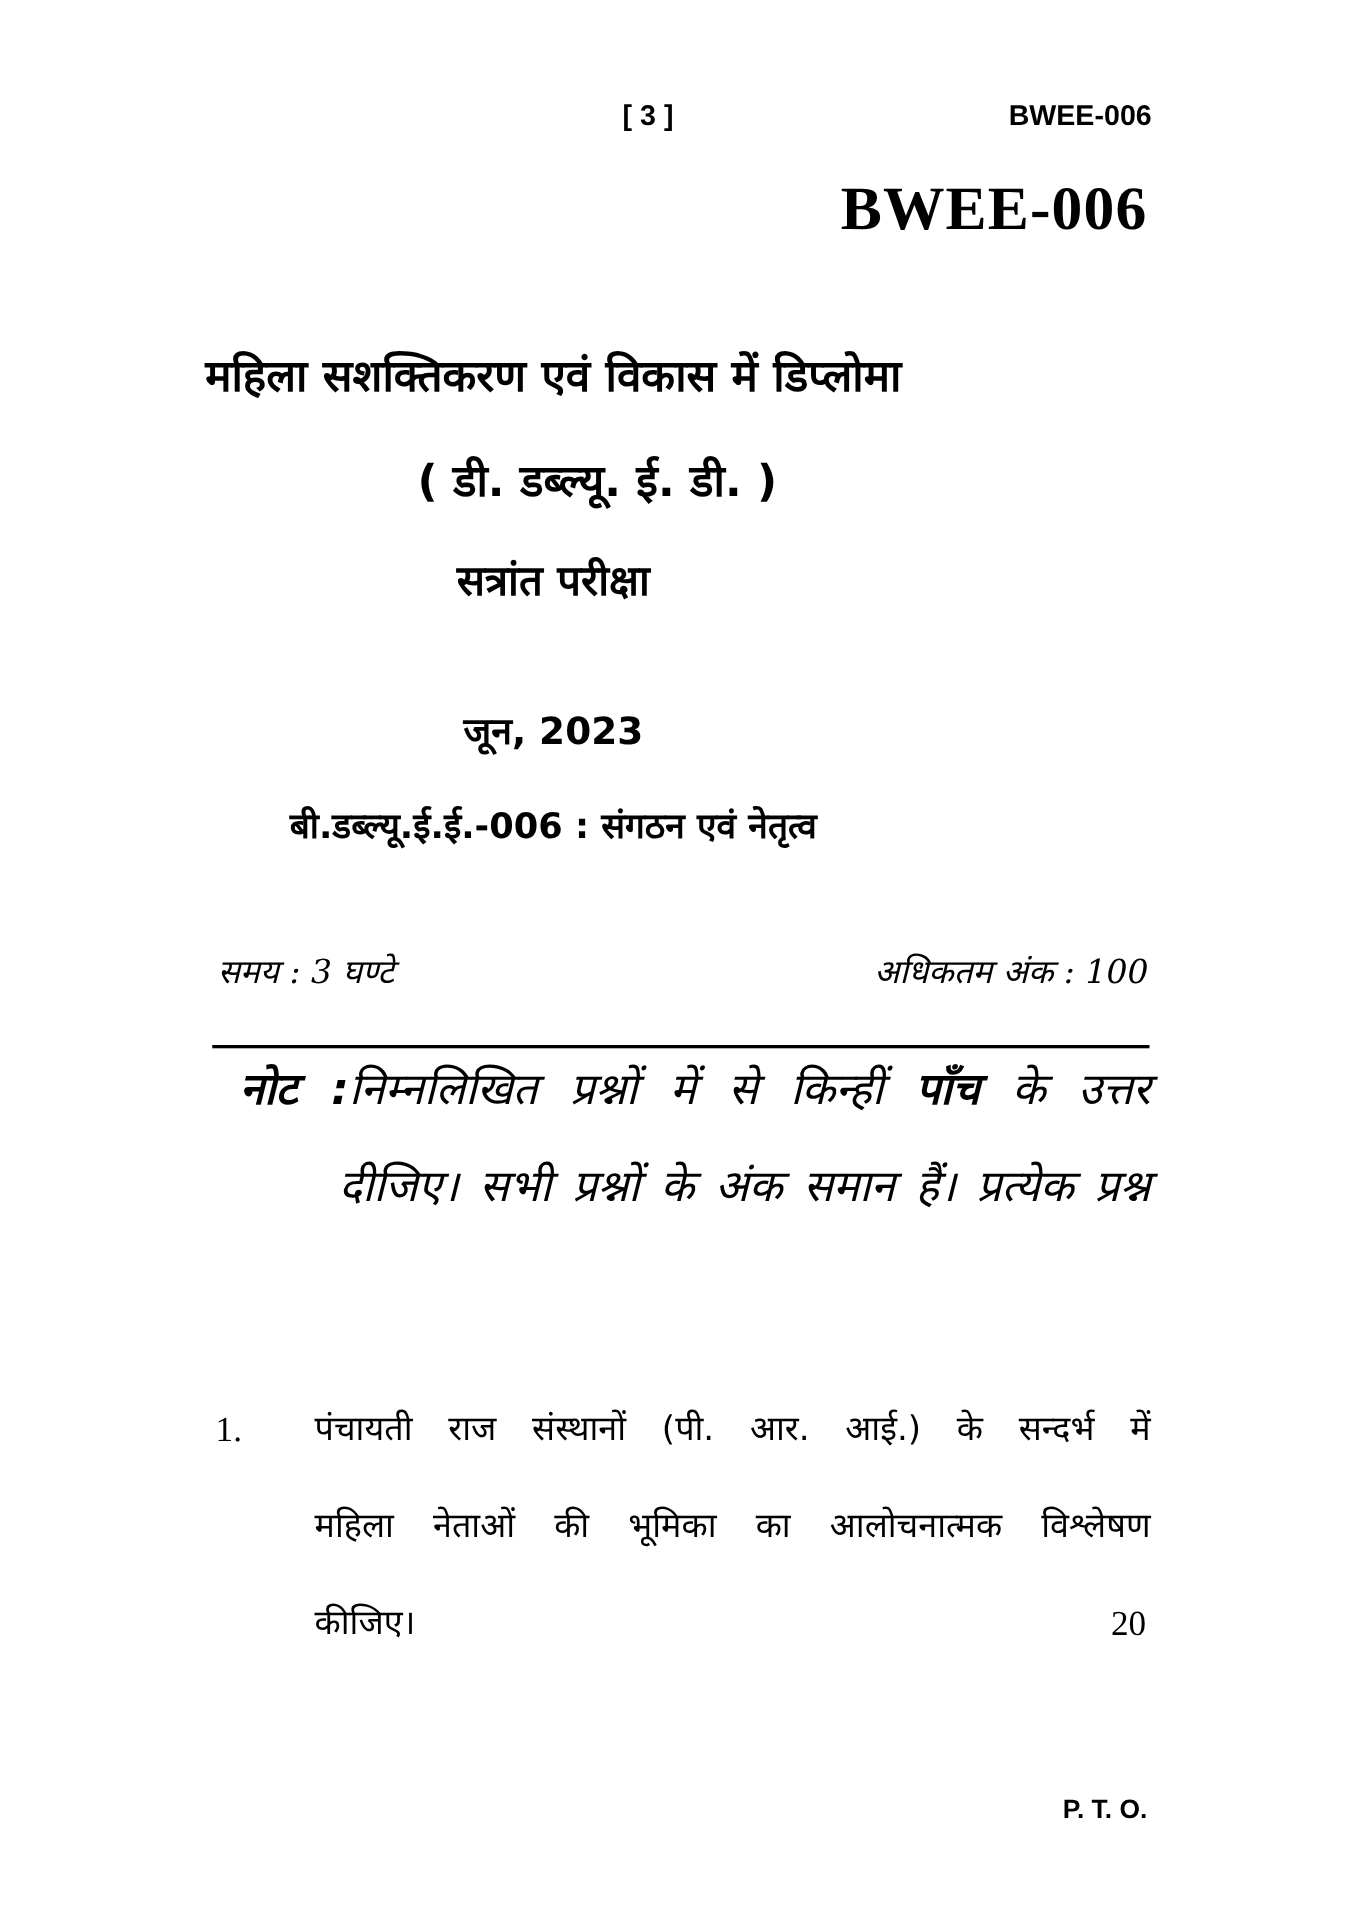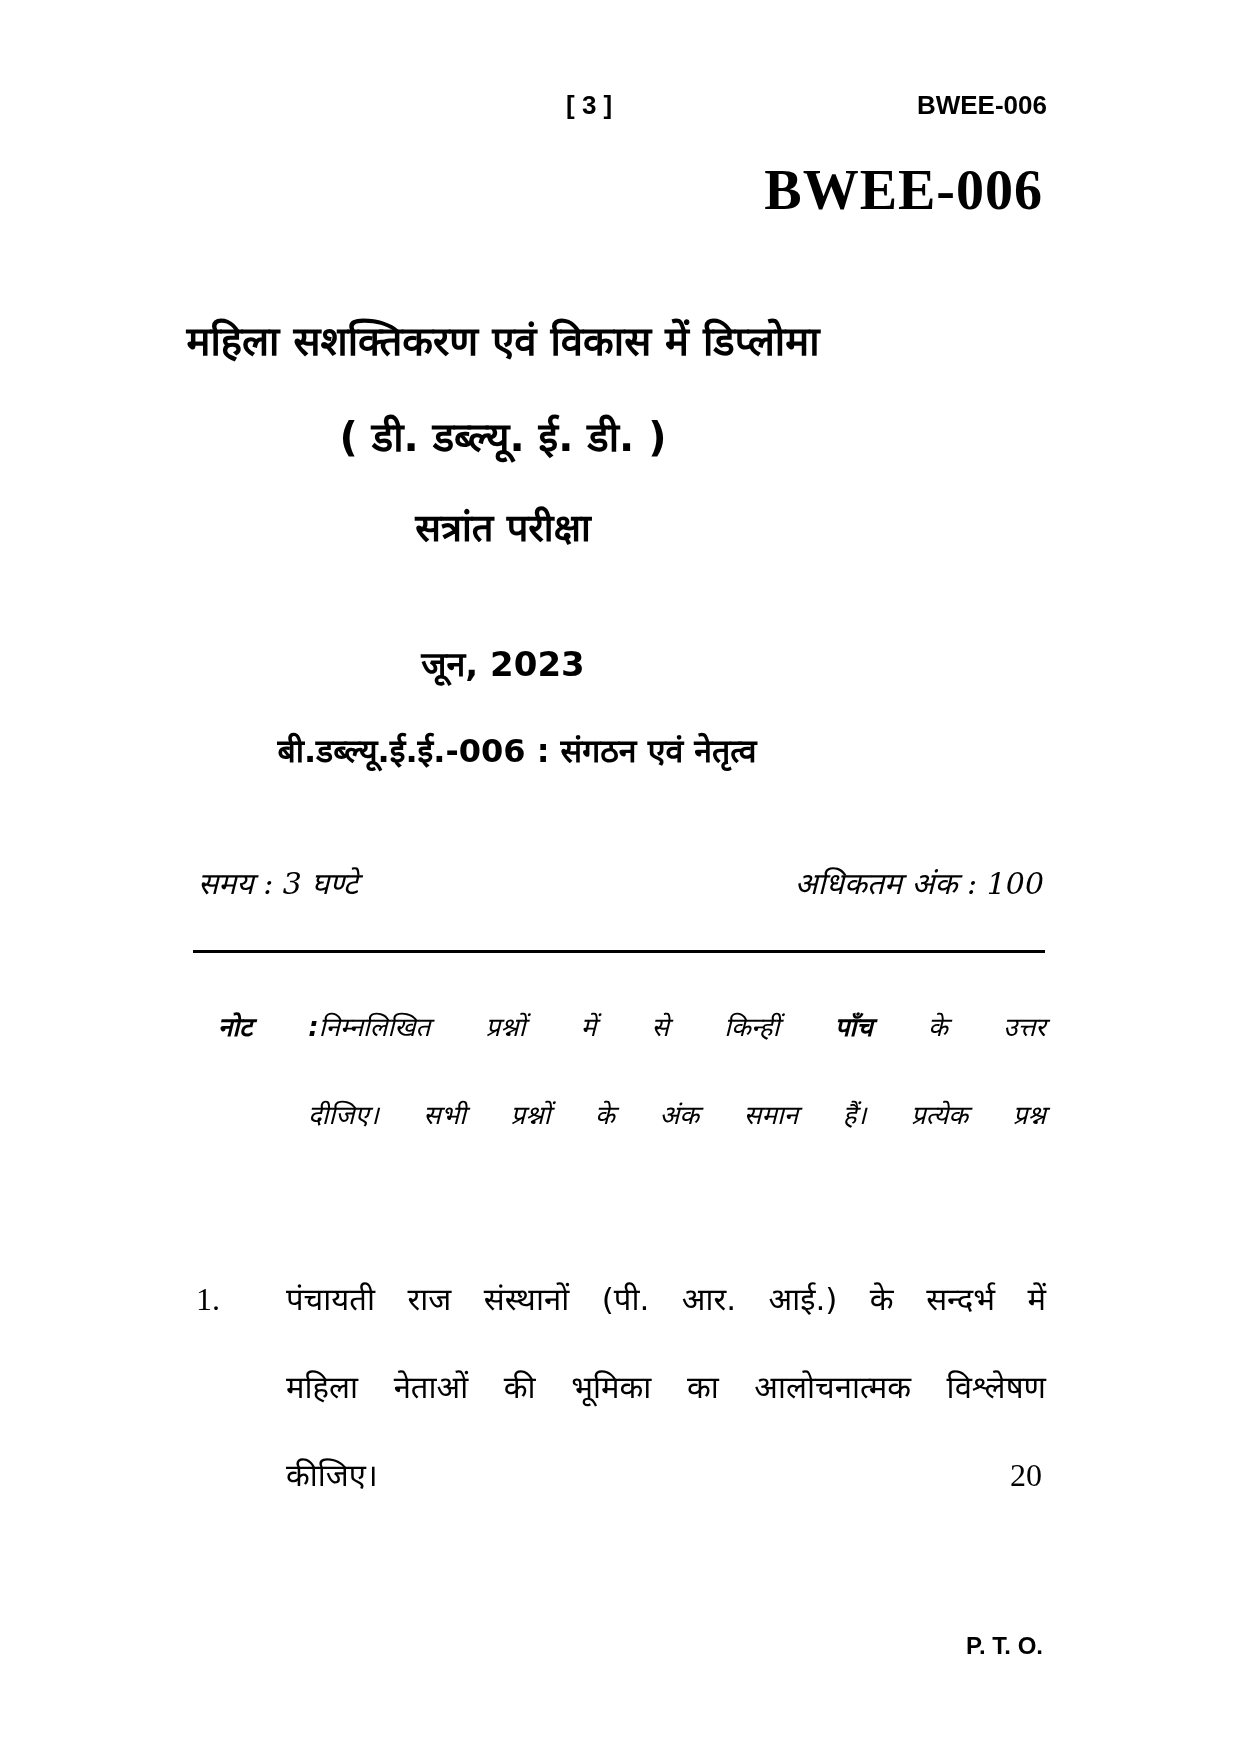--- a/index.html
+++ b/index.html
@@ -4,29 +4,29 @@
 <style>
   html, body { margin: 0; padding: 0; background: #ffffff; }
   body { width: 1241px; height: 1754px; position: relative; overflow: hidden; color: #000; }
   .abs { position: absolute; }
   .hdr-page { left: 566px; top: 90px; font-family: "Liberation Sans", sans-serif; font-weight: bold; font-size: 26px; }
   .hdr-code { right: 194px; top: 90px; font-family: "Liberation Sans", sans-serif; font-weight: bold; font-size: 26px; }
   .big-code { right: 198px; top: 158px; font-family: "Liberation Serif", serif; font-weight: bold; font-size: 56px; letter-spacing: 1px; }
   .center { left: 0; width: 1006px; text-align: center; }
   .deva-bold { font-family: "DejaVu Sans", sans-serif; font-weight: bold; }
   .t1 { top: 312px; font-size: 40px; }
-  .t2 { top: 408px; font-size: 40px; }
+  .t2 { top: 408px; font-size: 40px; padding-left: 40px; }
   .t3 { top: 500px; font-size: 38px; }
   .t4 { top: 640px; font-size: 34px; }
-  .t5 { top: 728px; font-size: 32px; padding-left: 14px; }
+  .t5 { top: 728px; font-size: 32px; }
   .meta-row { left: 198px; top: 862px; width: 846px; font-family: "DejaVu Serif", serif; font-style: italic; font-size: 30px; }
   .meta-row .left { position: absolute; left: 0; top: 0; }
   .meta-row .right { position: absolute; right: 0; top: 0; }
   .rule { left: 193px; top: 950px; width: 852px; height: 3px; background: #000; }
-  .note { left: 218px; top: 983px; width: 828px; font-family: "DejaVu Sans", sans-serif; font-style: italic; font-size: 26px; line-height: 88px; }
+  .note { left: 218px; top: 947px; width: 828px; font-family: "DejaVu Sans", sans-serif; font-style: italic; font-size: 40px; line-height: 88px; }
   .note .label { font-weight: bold; }
   .note .em { font-weight: bold; }
   .note .line2 { padding-left: 90px; display: block; text-align: justify; text-align-last: justify; }
   .note .line1 { display: block; text-align: justify; text-align-last: justify; }
   .note .line3 { padding-left: 90px; display: block; }
   .q { left: 196px; top: 1255px; width: 850px; font-family: "DejaVu Sans", sans-serif; font-size: 31px; line-height: 88px; }
   .q .num { position: absolute; left: 0; top: 0; font-family: "Liberation Serif", serif; font-size: 32px; }
   .q .body { margin-left: 90px; }
   .q .ln { display: block; text-align: justify; text-align-last: justify; }
   .q .last { display: block; position: relative; }

